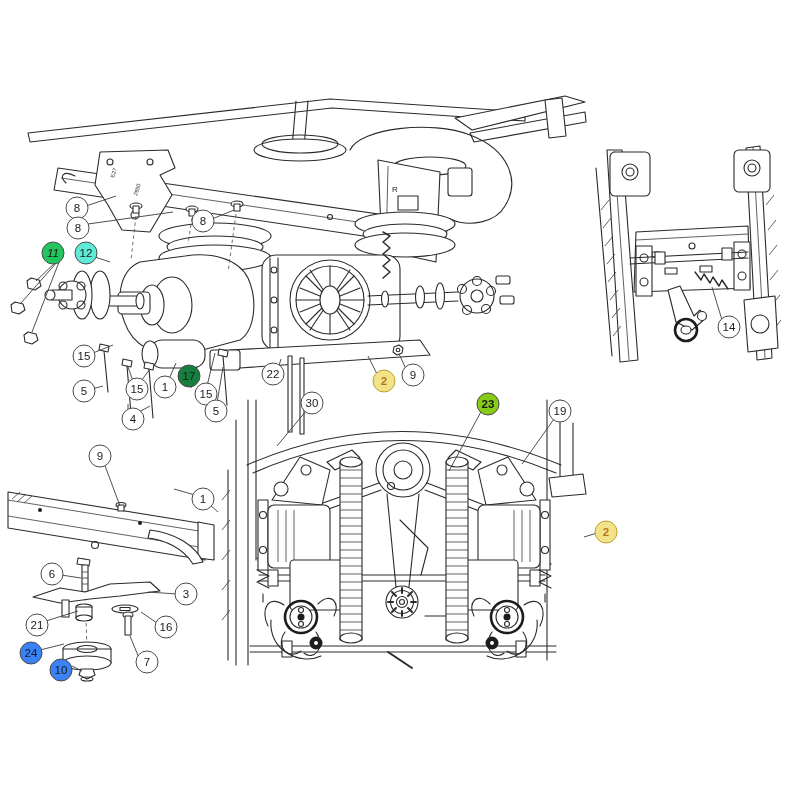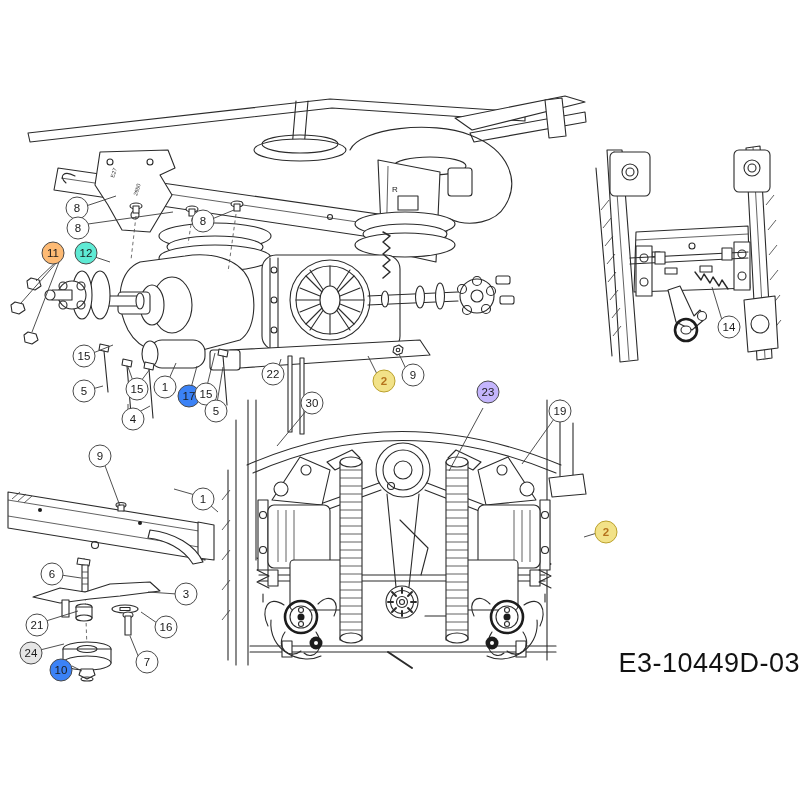--- a/index.html
+++ b/index.html
@@ -418,44 +418,43 @@
 
   <text class="stamp" x="114" y="178" transform="rotate(-72 114 178)">E27</text>
   <text class="stamp" x="137" y="196" transform="rotate(-72 137 196)">2650</text>
   <text class="rlabel" x="392" y="192">R</text>
 </svg>
 
 <div id="callout-layer">
       <div class="callout" style="left: 77px; top: 208px; background: rgb(255, 255, 255); border: 1.4px solid rgb(74, 74, 74); color: rgb(26, 26, 26);">8</div>
       <div class="callout" style="left: 78px; top: 228px; background: rgb(255, 255, 255); border: 1.4px solid rgb(74, 74, 74); color: rgb(26, 26, 26);">8</div>
       <div class="callout" style="left: 203px; top: 221px; background: rgb(255, 255, 255); border: 1.4px solid rgb(74, 74, 74); color: rgb(26, 26, 26);">8</div>
-      <div class="callout" style="left: 53px; top: 253px; background: #fdba74; border: 1.4px solid rgb(74, 74, 74); color: rgb(26, 26, 26);">11</div>
+      <div class="callout" style="left: 53px; top: 253px; background: #22c55e; border: 1.4px solid rgb(74, 74, 74); color: rgb(26, 26, 26); font-style: italic;">11</div>
       <div class="callout" style="left: 86px; top: 253px; background: #5eead4; border: 1.4px solid rgb(74, 74, 74); color: rgb(26, 26, 26);">12</div>
       <div class="callout" style="left: 84px; top: 356px; background: rgb(255, 255, 255); border: 1.4px solid rgb(74, 74, 74); color: rgb(26, 26, 26);">15</div>
       <div class="callout" style="left: 84px; top: 391px; background: rgb(255, 255, 255); border: 1.4px solid rgb(74, 74, 74); color: rgb(26, 26, 26);">5</div>
       <div class="callout" style="left: 137px; top: 389px; background: rgb(255, 255, 255); border: 1.4px solid rgb(74, 74, 74); color: rgb(26, 26, 26);">15</div>
       <div class="callout" style="left: 133px; top: 419px; background: rgb(255, 255, 255); border: 1.4px solid rgb(74, 74, 74); color: rgb(26, 26, 26);">4</div>
       <div class="callout" style="left: 165px; top: 387px; background: rgb(255, 255, 255); border: 1.4px solid rgb(74, 74, 74); color: rgb(26, 26, 26);">1</div>
-      <div class="callout" style="left: 189px; top: 396px; background: #3b82f6; border: 1.4px solid rgb(74, 74, 74); color: rgb(26, 26, 26);">17</div>
+      <div class="callout" style="left: 189px; top: 376px; background: #15803d; border: 1.4px solid rgb(74, 74, 74); color: rgb(26, 26, 26);">17</div>
       <div class="callout" style="left: 206px; top: 394px; background: rgb(255, 255, 255); border: 1.4px solid rgb(74, 74, 74); color: rgb(26, 26, 26);">15</div>
       <div class="callout" style="left: 216px; top: 411px; background: rgb(255, 255, 255); border: 1.4px solid rgb(74, 74, 74); color: rgb(26, 26, 26);">5</div>
       <div class="callout" style="left: 273px; top: 374px; background: rgb(255, 255, 255); border: 1.4px solid rgb(74, 74, 74); color: rgb(26, 26, 26);">22</div>
       <div class="callout highlight" style="left: 384px; top: 381px; background: rgb(242, 226, 136); border: 1.4px solid rgb(187, 161, 45); color: rgb(181, 115, 28); font-weight: bold;">2</div>
       <div class="callout" style="left: 413px; top: 375px; background: rgb(255, 255, 255); border: 1.4px solid rgb(74, 74, 74); color: rgb(26, 26, 26);">9</div>
       <div class="callout" style="left: 729px; top: 327px; background: rgb(255, 255, 255); border: 1.4px solid rgb(74, 74, 74); color: rgb(26, 26, 26); text-align: center;">14</div>
       <div class="callout" style="left: 100px; top: 456px; background: rgb(255, 255, 255); border: 1.4px solid rgb(74, 74, 74); color: rgb(26, 26, 26);">9</div>
       <div class="callout" style="left: 312px; top: 403px; background: rgb(255, 255, 255); border: 1.4px solid rgb(74, 74, 74); color: rgb(26, 26, 26);">30</div>
-      <div class="callout" style="left: 488px; top: 392px; background: #c4b5fd; border: 1.4px solid rgb(74, 74, 74); color: rgb(26, 26, 26);">23</div>
+      <div class="callout" style="left: 488px; top: 404px; background: #84cc16; border: 1.4px solid rgb(74, 74, 74); color: rgb(26, 26, 26); font-weight: bold;">23</div>
       <div class="callout" style="left: 560px; top: 411px; background: rgb(255, 255, 255); border: 1.4px solid rgb(74, 74, 74); color: rgb(26, 26, 26);">19</div>
       <div class="callout" style="left: 203px; top: 499px; background: rgb(255, 255, 255); border: 1.4px solid rgb(74, 74, 74); color: rgb(26, 26, 26);">1</div>
       <div class="callout highlight" style="left: 606px; top: 532px; background: rgb(242, 226, 136); border: 1.4px solid rgb(187, 161, 45); color: rgb(181, 115, 28); font-weight: bold;">2</div>
       <div class="callout" style="left: 52px; top: 574px; background: rgb(255, 255, 255); border: 1.4px solid rgb(74, 74, 74); color: rgb(26, 26, 26);">6</div>
       <div class="callout" style="left: 186px; top: 594px; background: rgb(255, 255, 255); border: 1.4px solid rgb(74, 74, 74); color: rgb(26, 26, 26);">3</div>
       <div class="callout" style="left: 37px; top: 625px; background: rgb(255, 255, 255); border: 1.4px solid rgb(74, 74, 74); color: rgb(26, 26, 26);">21</div>
       <div class="callout" style="left: 166px; top: 627px; background: rgb(255, 255, 255); border: 1.4px solid rgb(74, 74, 74); color: rgb(26, 26, 26);">16</div>
-      <div class="callout" style="left: 31px; top: 653px; background: #e5e5e5; border: 1.4px solid rgb(74, 74, 74); color: rgb(26, 26, 26);">24</div>
+      <div class="callout" style="left: 31px; top: 653px; background: #3b82f6; border: 1.4px solid rgb(74, 74, 74); color: rgb(26, 26, 26);">24</div>
       <div class="callout" style="left: 61px; top: 670px; background: #3b82f6; border: 1.4px solid rgb(74, 74, 74); color: rgb(26, 26, 26);">10</div>
       <div class="callout" style="left: 147px; top: 662px; background: rgb(255, 255, 255); border: 1.4px solid rgb(74, 74, 74); color: rgb(26, 26, 26);">7</div>
     </div>
 
-<div id="part-number">E3-10449D-03</div>
 
 </div>
 
 </body></html>

